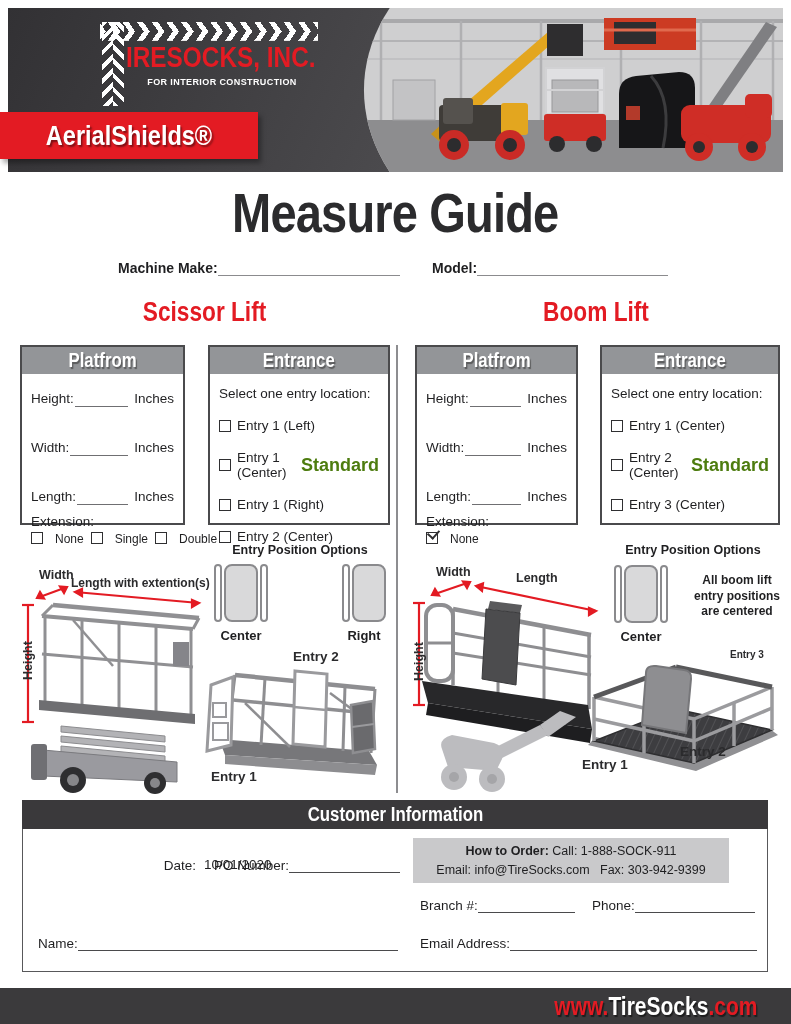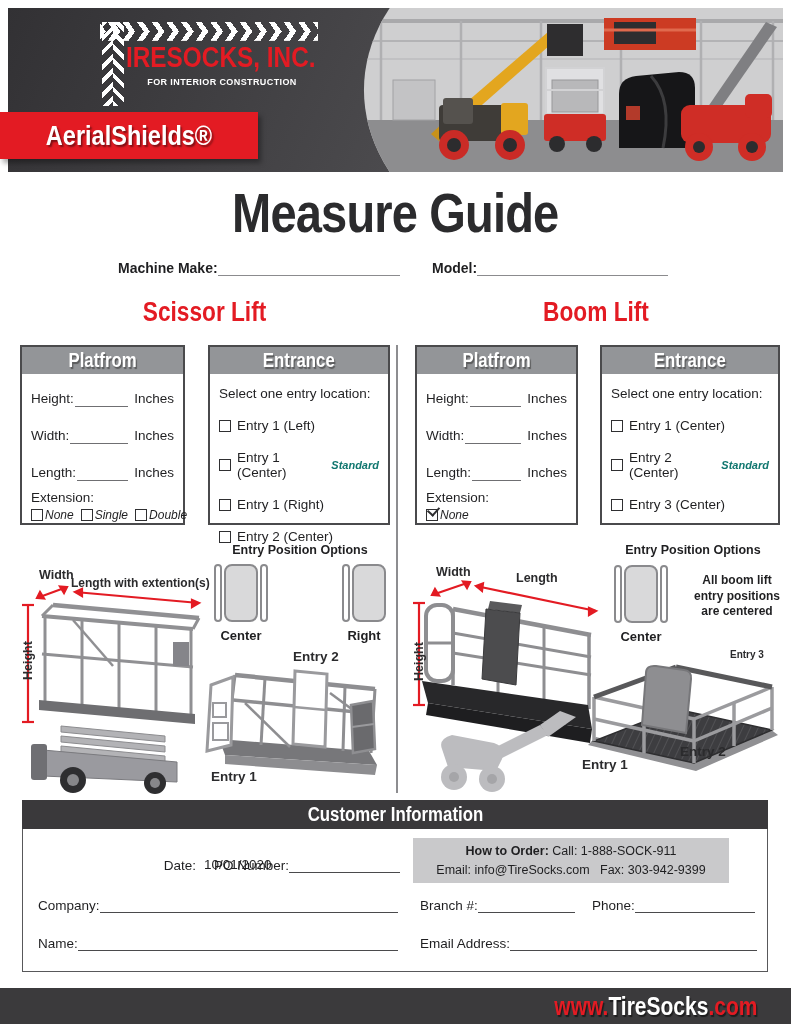--- a/index.html
+++ b/index.html
@@ -50,33 +50,33 @@
 
   
   .box { position:absolute; top:345px; height:180px; background:#fff; border:2px solid #4a4a4c; }
   .box-head { height:27px; background:#939598; display:flex; align-items:center; justify-content:center; }
   .box-head span { color:#fff; font-size:20px; font-weight:800; text-shadow:1.5px 1.5px 1px rgba(60,60,60,.65); }
   #scissor-platform { left:20px;  width:165px; }
   #scissor-entrance { left:208px; width:182px; }
   #boom-platform   { left:415px; width:163px; }
   #boom-entrance   { left:600px; width:180px; }
   .pcontent { padding:4px 9px 0 9px; }
-  .pfield { display:flex; align-items:flex-end; font-size:13.5px; line-height:1.1; margin-top:22px; }
+  .pfield { display:flex; align-items:flex-end; font-size:13.5px; line-height:1.1; margin-top:34px; }
   .pfield:first-child { margin-top:14px; }
   .pfield .fline { flex:1; border-bottom:1.3px solid #6f6f72; height:13px; margin:0 0 0 1px; }
   .pfield .funit { margin-left:6px; }
   .ext-label { margin-top:9px; font-size:13.5px; }
   .ext-row { display:flex; gap:7px; margin-top:3px; font-size:12px; align-items:center; }
-  .ext-opt { display:flex; align-items:center; gap:2px;font-style:italic; }
+  .ext-opt { display:flex; align-items:flex-start; gap:12px; }
   .cb { width:12px; height:12px; border:1.8px solid #2f2f31; background:#fff; flex:none; position:relative; display:inline-block; }
   .cb.checked::after { content:""; position:absolute; left:1px; top:-4px; width:9px; height:6px;
     border-left:2.4px solid #2f2f31; border-bottom:2.4px solid #2f2f31; transform:rotate(-48deg); }
   .ent-prompt { margin-top:8px; font-size:13.5px; }
   .eopt { display:flex; align-items:center; gap:6px; margin-top:17px; font-size:13.5px; }
-  .std { color:#0f766e; font-style:italic; font-weight:600; font-size:11px; }
+  .std { color:#4d7c0f; font-weight:600; font-size:18px; }
 
   .divider { position:absolute; left:396px; top:345px; width:2px; height:448px; background:#8d8d90; }
 
   
   .diag { position:absolute; }
   .dlabel { position:absolute; font-size:12.5px; font-weight:700; color:#2b2b2d; white-space:nowrap; }
   .dlabel.rot { transform:rotate(-90deg); transform-origin:left top; }
   .pos-title { text-align:center; font-size:12.5px; font-weight:700; }
   .pos-row { display:flex; justify-content:space-between; margin-top:7px; padding:0 6px; }
   .pos-group { display:flex; flex-direction:column; align-items:center; }
@@ -534,24 +534,20 @@
   <div class="fgroup" id="g-date">
     <span>Date:</span>
     <span class="line">
       <span class="val">10/01/2020</span>
     </span>
   </div>
   <div class="fgroup" id="g-po">
     <span>PO Number:</span>
     <span class="line"></span>
   </div>
-  <div class="fgroup" id="g-company">
-    <span>Company:</span>
-    <span class="line"></span>
-  </div>
   <div class="fgroup" id="g-branch">
     <span>Branch #:</span>
     <span class="line"></span>
   </div>
   <div class="fgroup" id="g-phone">
     <span>Phone:</span>
     <span class="line"></span>
   </div>
   <div class="fgroup" id="g-name">
     <span>Name:</span>

